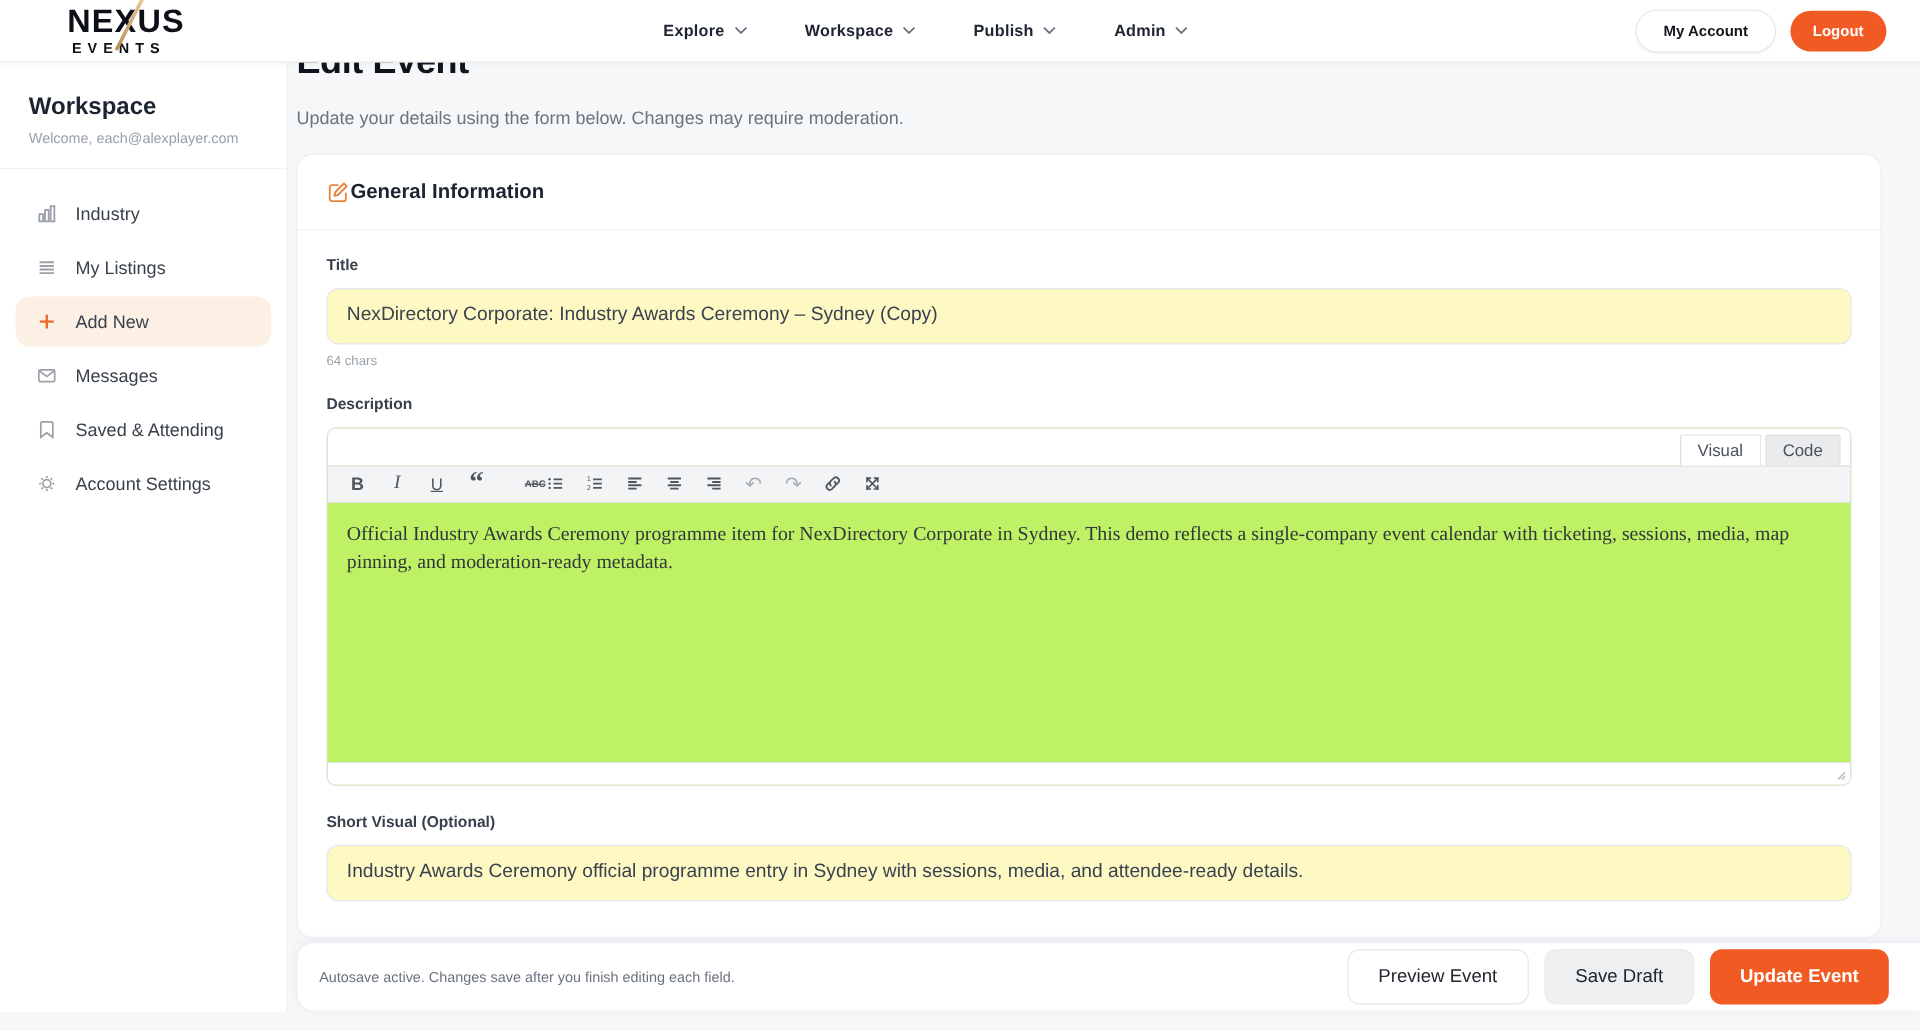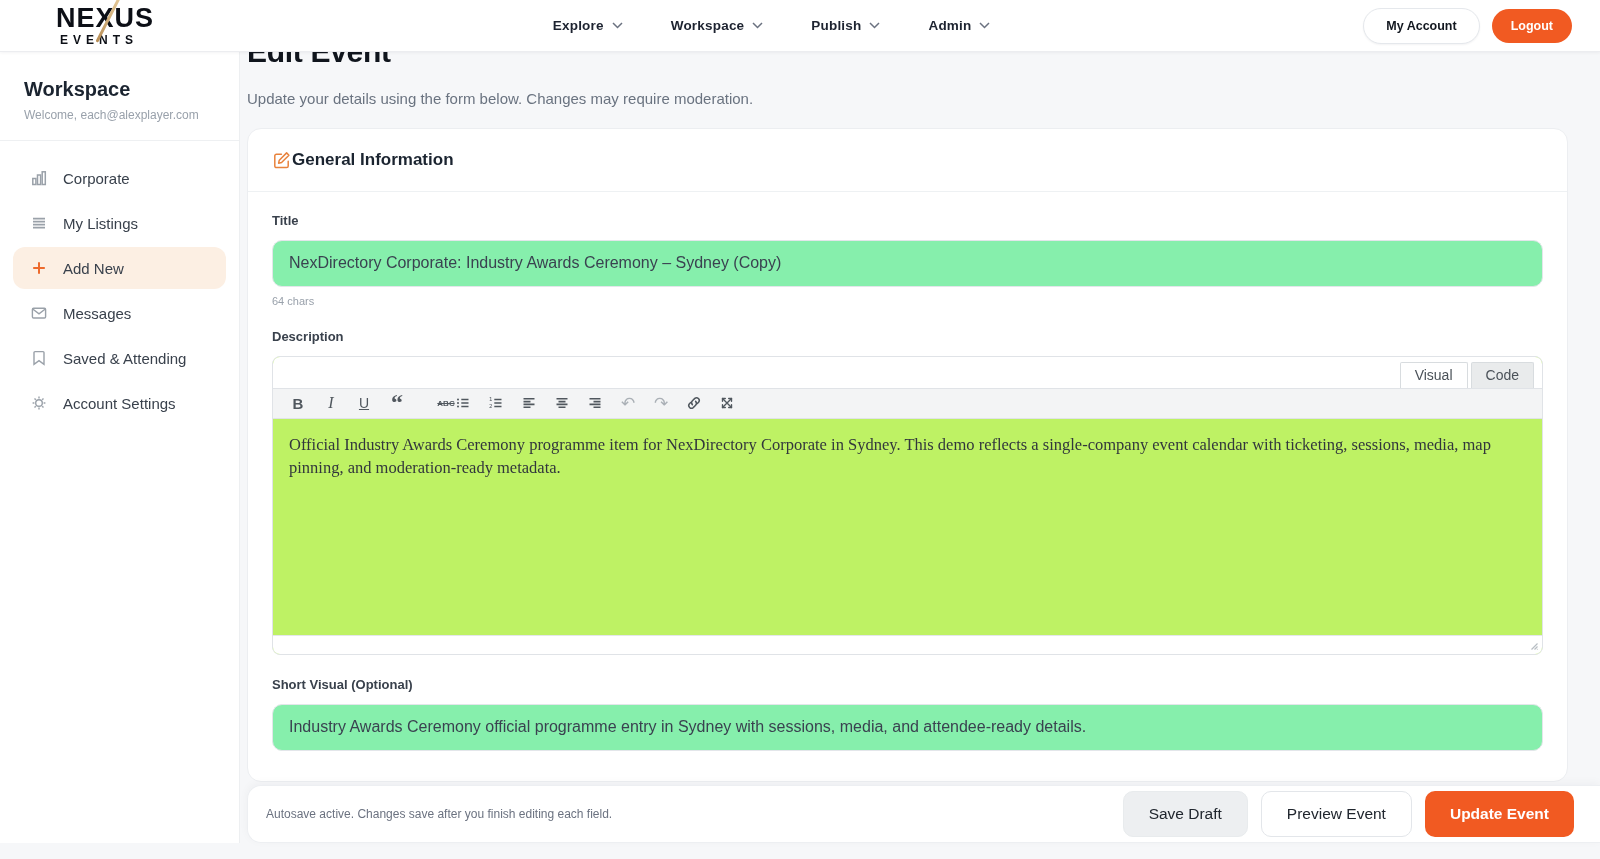--- a/index.html
+++ b/index.html
@@ -54,21 +54,21 @@
   .page-sub { font-size:15px; color:#6a7380; margin-top:10px; }
 
   .card { margin-top:21px; background:#fff; border:1px solid #eceef1; border-radius:14px; padding-bottom:30px; }
   .card-head { display:flex; align-items:center; gap:0; padding:21px 24px; border-bottom:1px solid #eef1f3; }
   .card-title { font-size:17px; font-weight:800; color:#1b2430; }
   .card-body { padding:21px 24px 0; }
 
   .field-label { font-size:13px; font-weight:700; color:#39414c; margin-bottom:12px; }
   .text-input {
     display:block; width:100%; height:47px; border:1px solid #e3e6ea; border-radius:10px;
-    padding:4px 16px; font-size:16px; color:#3a4250; font-family:inherit; background:#86efac; outline:none;
+    padding:4px 16px; font-size:16px; color:#3a4250; font-family:inherit; background:#fef9c3; outline:none;
   }
   .helper { font-size:11px; color:#99a1ab; margin-top:8px; }
   .field { margin-bottom:22px; }
 
   
   .editor { border:1px solid #e0e3e7; border-radius:8px; background:#bef264; overflow:hidden; }
   .editor-tabs { display:flex; justify-content:flex-end; align-items:flex-end; gap:3px; padding:5px 8px 0; background:#fff; }
   .etab {
     font-size:14px; color:#4b5259; padding:4px 14px 5px; cursor:pointer;
     border:1px solid #d8dcdf; border-bottom:none; border-radius:2px 2px 0 0; background:#e9ebec;
@@ -162,21 +162,21 @@
   <nav class="sb-nav">
 
     <div class="sb-item">
       <span class="sb-icon">
         <svg width="18" height="18" viewBox="0 0 18 18" fill="none" stroke-width="1.5">
             <rect x="2.8" y="9.5" width="3.1" height="6"></rect>
             <rect x="7.5" y="6" width="3.1" height="9.5"></rect>
             <rect x="12.2" y="2.8" width="3.1" height="12.7"></rect>
           </svg>
       </span>
-      <span>Corporate</span>
+      <span>Industry</span>
     </div>
 
     <div class="sb-item">
       <span class="sb-icon">
         <svg width="18" height="18" viewBox="0 0 18 18" fill="none" stroke-width="1.6">
             <path d="M3 4.6h12M3 7.6h12M3 10.6h12M3 13.6h12"></path>
           </svg>
       </span>
       <span>My Listings</span>
     </div>
@@ -337,17 +337,17 @@
         <input class="text-input" type="text" value="Industry Awards Ceremony official programme entry in Sydney with sessions, media, and attendee-ready details." style="">
       </div>
 
     </div>
   </section>
 </main>
 
 <footer class="footerbar">
   <div class="footer-note">Autosave active. Changes save after you finish editing each field.</div>
   <div class="footer-buttons">
+    <button class="btn outline">Preview Event</button>
     <button class="btn neutral">Save Draft</button>
-    <button class="btn outline">Preview Event</button>
     <button class="btn primary" style="background:#f15a22">Update Event</button>
   </div>
 </footer>
 
 </body></html>

